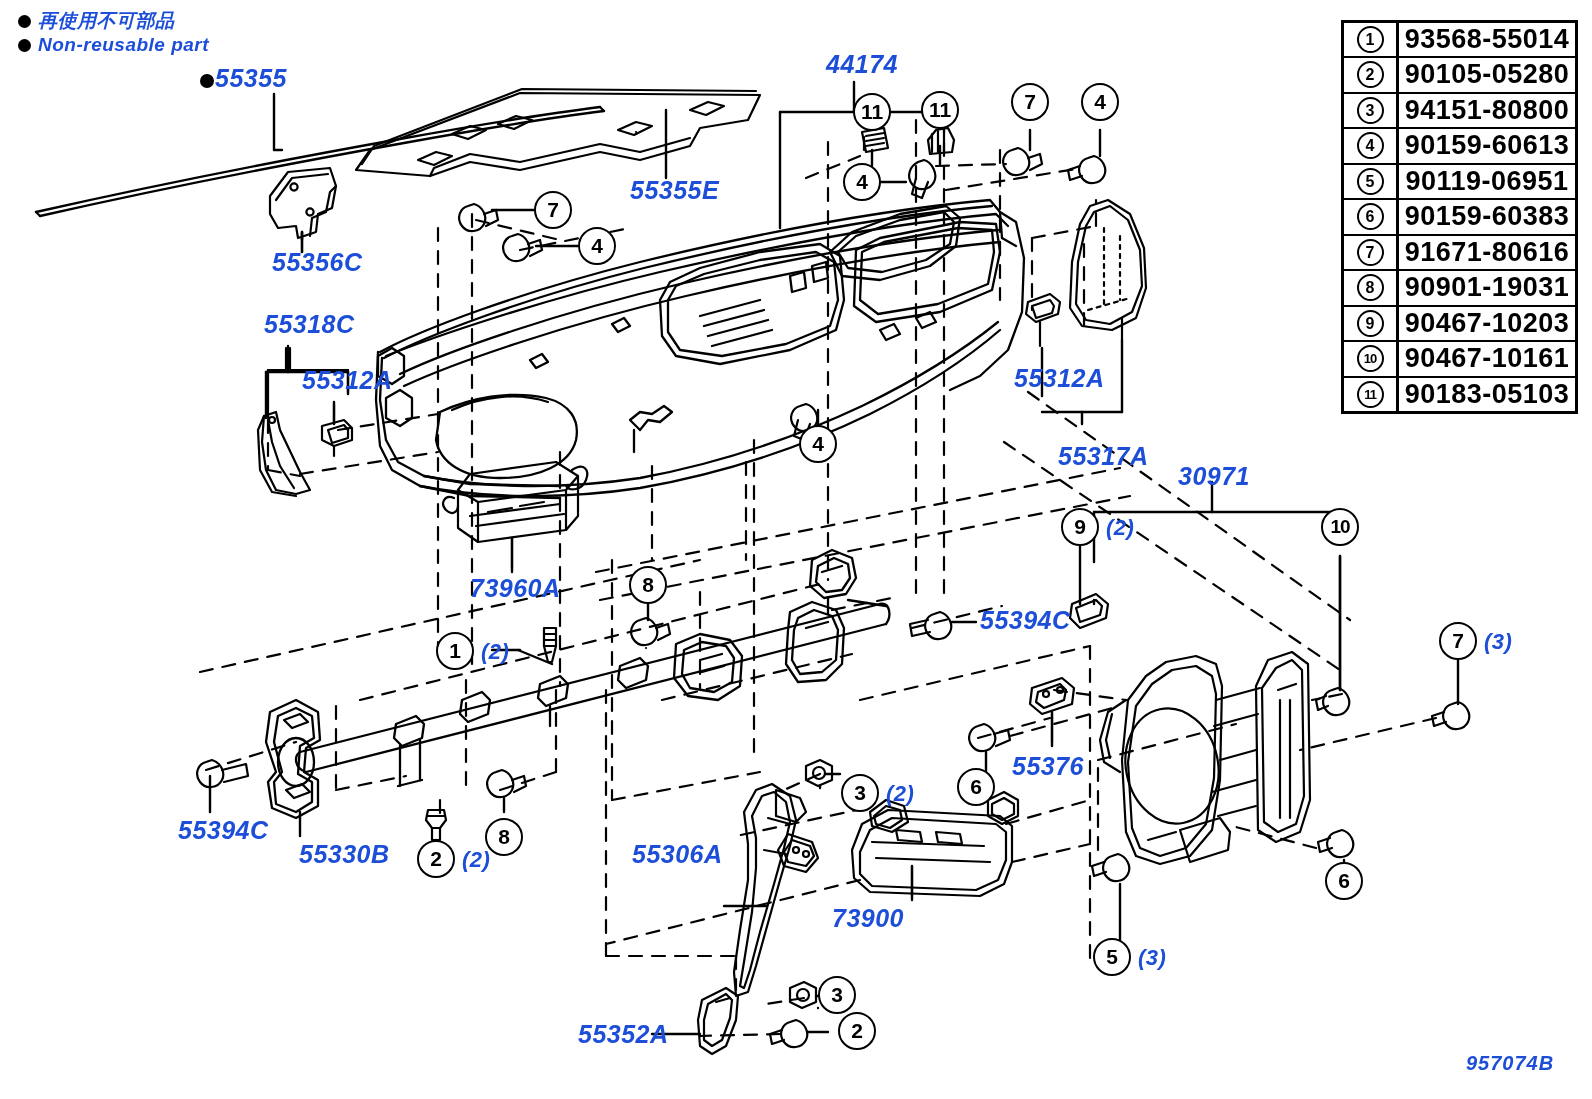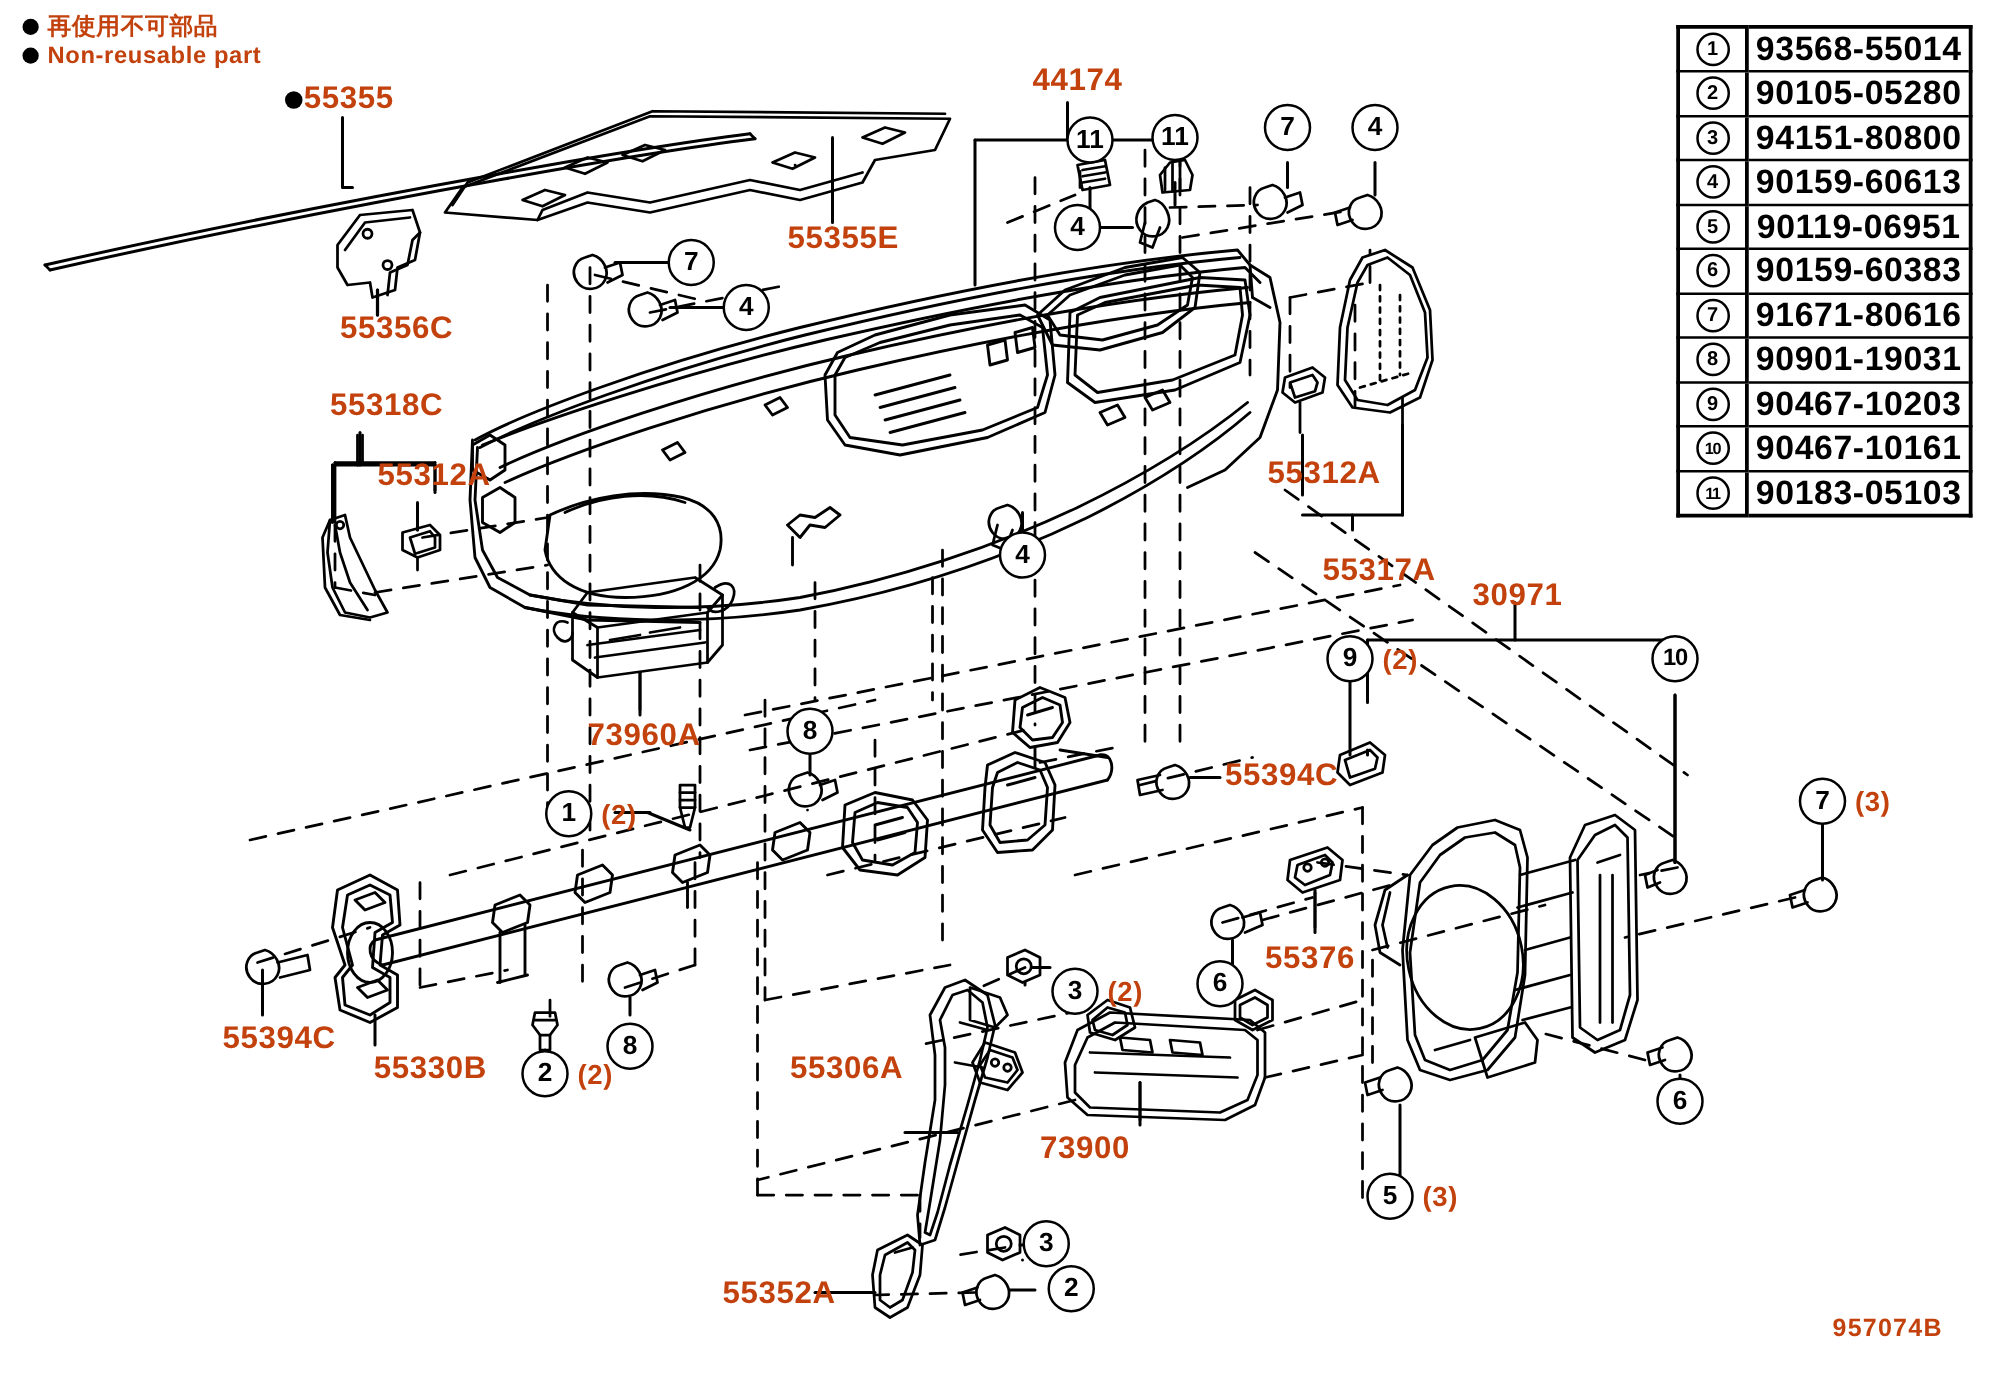--- a/index.html
+++ b/index.html
@@ -2,21 +2,21 @@
 <html><head>
 <meta charset="utf-8">
 <title>Parts Diagram 553028B</title>
 <style>
   html,body{margin:0;padding:0;background:#ffffff;}
   body{font-family:"Liberation Sans",sans-serif;}
   #page{position:relative;width:1592px;height:1099px;background:#fff;overflow:hidden;}
   svg.art{position:absolute;left:0;top:0;width:1592px;height:1099px;}
 
   .lbl{position:absolute;font-family:"Liberation Sans",sans-serif;font-weight:bold;
-       color:#c2410c;white-space:nowrap;letter-spacing:.5px;}
+       color:#1d4ed8;white-space:nowrap;letter-spacing:.5px;font-style:italic;}
   .pn{font-size:25px;}
   .legend-jp{font-size:19px;font-weight:bold;font-family:"DejaVu Sans",sans-serif;}
   .legend-en{font-size:19px;font-weight:bold;}
   .refer{font-size:20px;line-height:25px;font-weight:bold;}
   .figcode{font-size:20px;font-weight:bold;letter-spacing:1px;}
   .qty{font-size:22px;font-weight:bold;}
   .dot{display:inline-block;width:13px;height:13px;border-radius:50%;
        background:#000;vertical-align:middle;margin-right:7px;}
   .dot-sm{display:inline-block;width:14px;height:14px;border-radius:50%;
        background:#000;vertical-align:-1px;margin-right:1px;}
@@ -607,21 +607,21 @@
     </g>
   </svg>
 
   <div class="lbl legend-jp" style="left:18px;top:8px;">
     <span class="dot"></span><span>再使用不可部品</span>
   </div>
   <div class="lbl legend-en" style="left:18px;top:34px;">
     <span class="dot"></span><span>Non-reusable part</span>
   </div>
 
-  <div class="lbl pn" style="left:228px;top:64px;">
+  <div class="lbl pn" style="left:200px;top:64px;">
     <span class="dot-sm"></span><span>55355</span>
   </div>
   <div class="lbl pn" style="left:630px;top:176px;">55355E</div>
   <div class="lbl pn" style="left:272px;top:248px;">55356C</div>
   <div class="lbl pn" style="left:264px;top:310px;">55318C</div>
   <div class="lbl pn" style="left:302px;top:366px;">55312A</div>
   <div class="lbl pn" style="left:826px;top:50px;">44174</div>
   <div class="lbl pn" style="left:1014px;top:364px;">55312A</div>
   <div class="lbl pn" style="left:1058px;top:442px;text-align:center;">55317A</div>
   <div class="lbl pn" style="left:1178px;top:462px;">30971</div>

